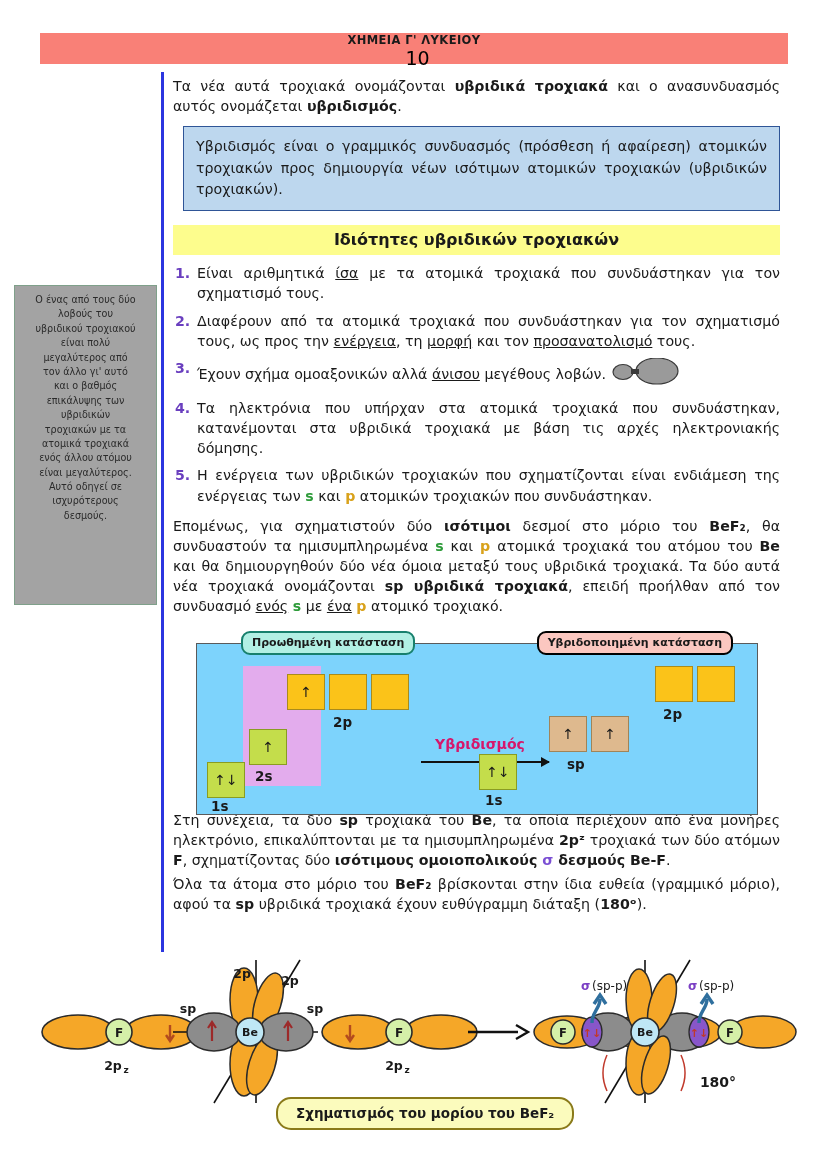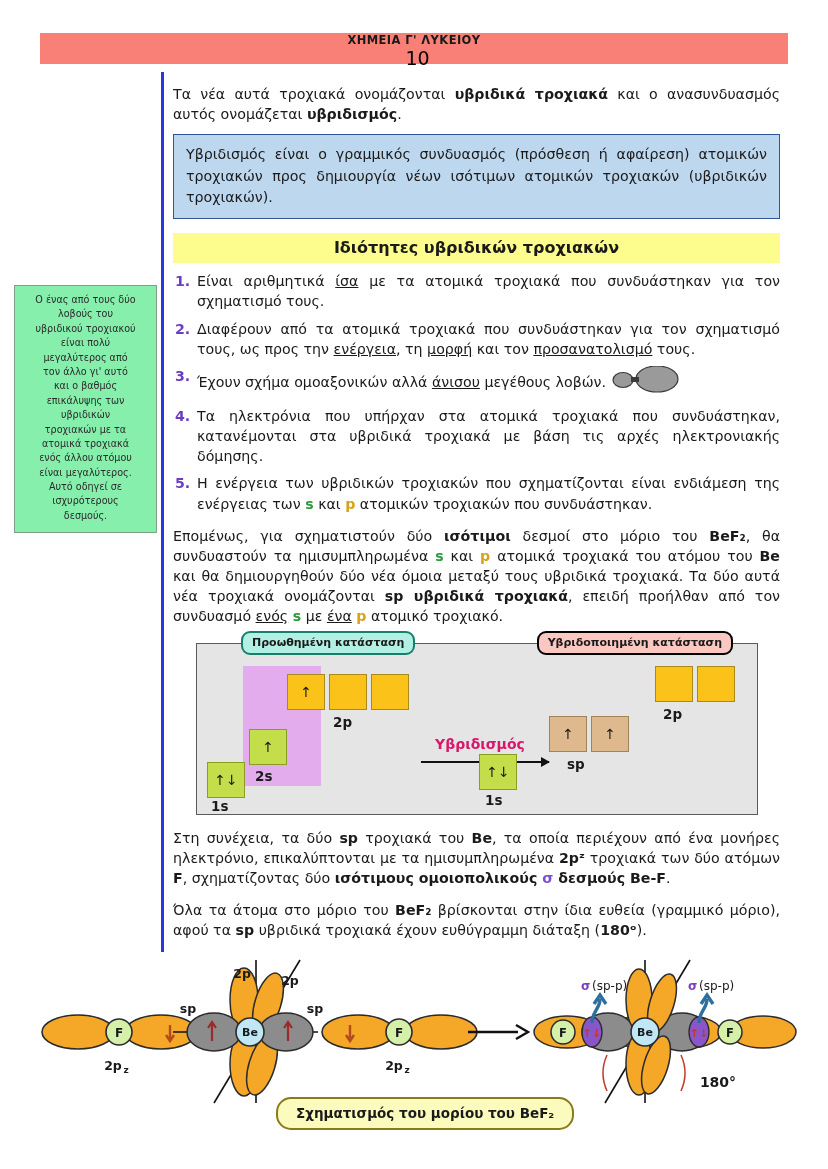--- a/index.html
+++ b/index.html
@@ -30,31 +30,31 @@
     position: absolute; left: 161px; top: 72px; width: 3px; height: 880px;
     background: #2b35e0;
   }
 
   
   .content {
     position: absolute; left: 173px; top: 72px; width: 607px;
   }
   p.body, .body {
     font-size: 14.2px; line-height: 1.42; color: #1a1a1a;
-    text-align: justify; margin: 12px 0 4px 0;
+    text-align: justify; margin: 4px 0 4px 0;
   }
   b { font-weight: bold; }
   u { }
   .s-green { color: #2e9b3a; font-weight: bold; }
   .p-gold  { color: #d9a21b; font-weight: bold; }
   .sigma-v { color: #7b4fd4; font-weight: bold; }
 
   
   .defbox {
-    margin: 10px 0 14px 0;
+    margin: 10px 0 14px 10px;
     background: #bdd7ee; border: 1px solid #2f5597;
     padding: 9px 12px 10px 12px;
   }
   .defbox p {
     margin: 0; font-size: 14.2px; line-height: 1.5; color: #1a1a1a;
     text-align: justify; text-align-last: justify;
   }
 
   
   .yellow-head {
@@ -71,31 +71,31 @@
     text-align: justify;
   }
   ol.props li .num {
     position: absolute; left: 2px; top: 0;
     font-weight: bold; color: #6a3fbf; font-size: 14.2px;
   }
   .lobe-icon { display: inline-block; vertical-align: -7px; margin-left: 6px; }
 
   
   .sidenote {
-    position: absolute; left: 14px; top: 285px; width: 143px; height: 248px;
-    background: #86efac; border: 1px solid #7fa08a;
+    position: absolute; left: 14px; top: 285px; width: 143px; height: 320px;
+    background: #a3a3a3; border: 1px solid #7fa08a;
     padding: 7px 20px;
     font-size: 9.6px; line-height: 1.5; color: #2a2a2a;
     text-align: center;
   }
 
   
   .orbital-wrap {
     position: absolute; left: 196px; top: 643px; width: 562px; height: 172px;
-    background: #e5e5e5; border: 1px solid #5a5a5a;
+    background: #7dd3fc; border: 1px solid #5a5a5a;
   }
   .state-tag {
     position: absolute; top: -13px;
     font-size: 11px; font-weight: bold; color: #1a1a1a;
     padding: 3px 9px 4px 9px; border-radius: 9px; white-space: nowrap;
   }
   .tag-promoted { left: 44px; background: #b2f0e4; border: 2px solid #17806d; }
   .tag-hybrid   { right: 24px; background: #fbc7c0; border: 2px solid #000000; }
 
   .purple-zone {

